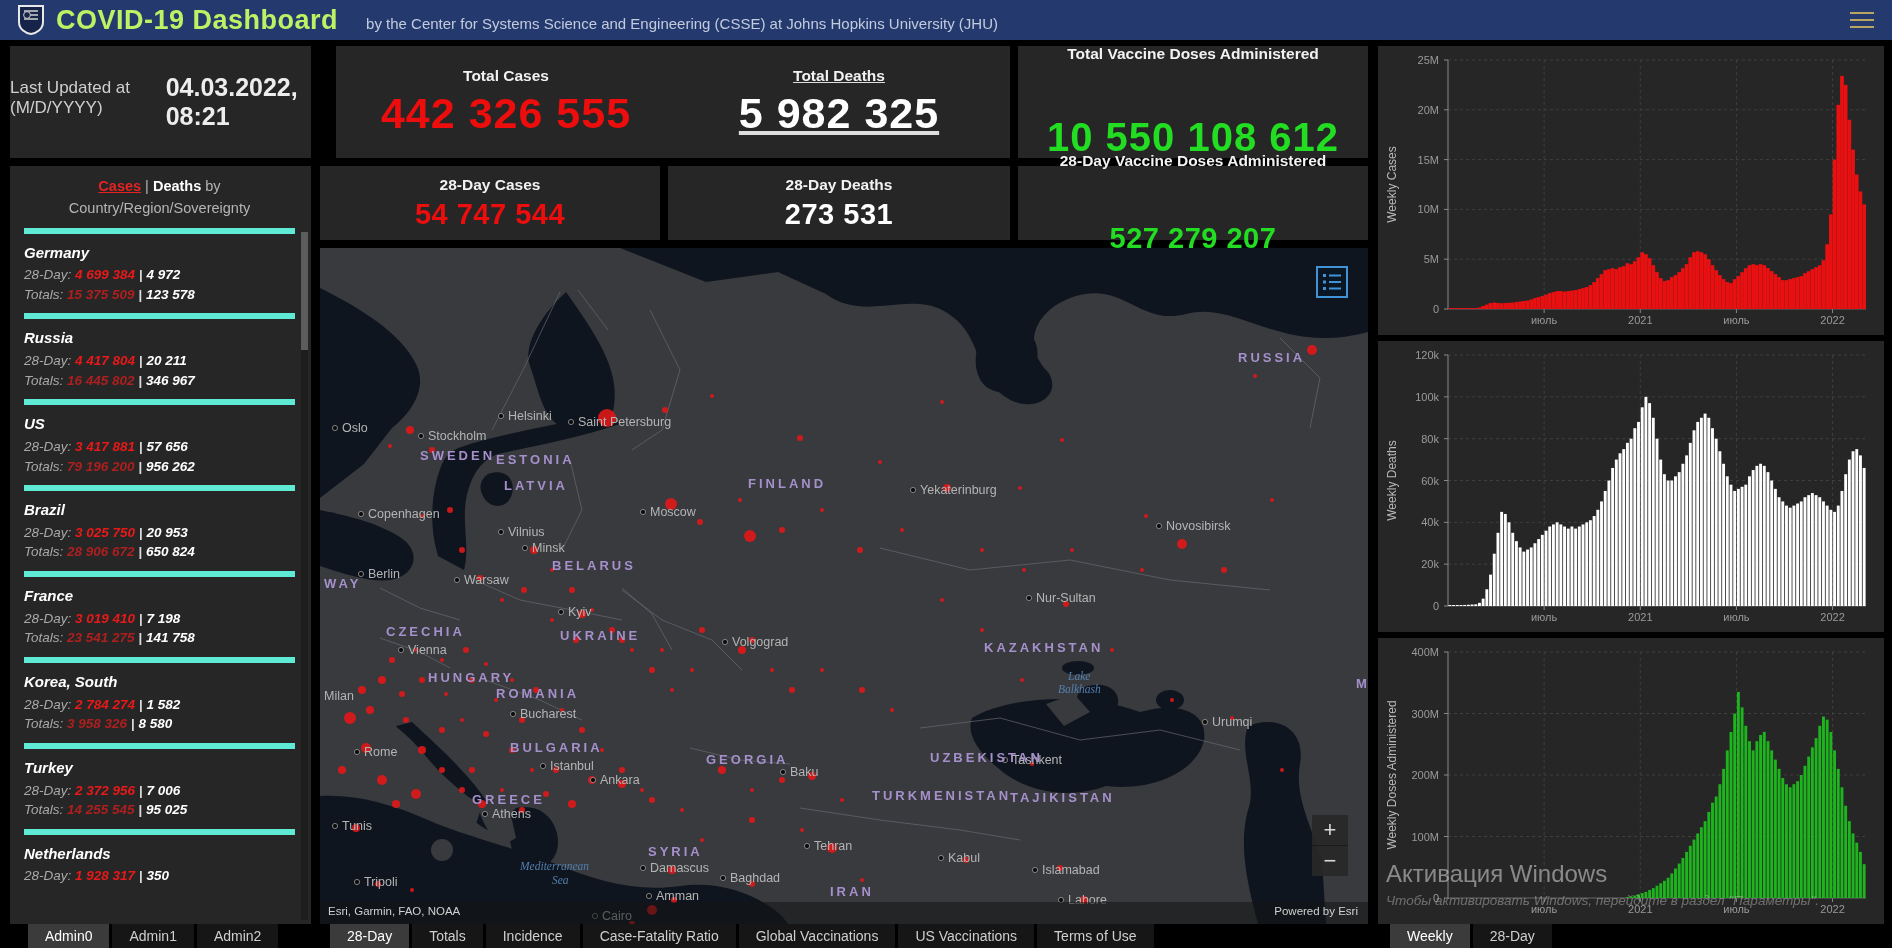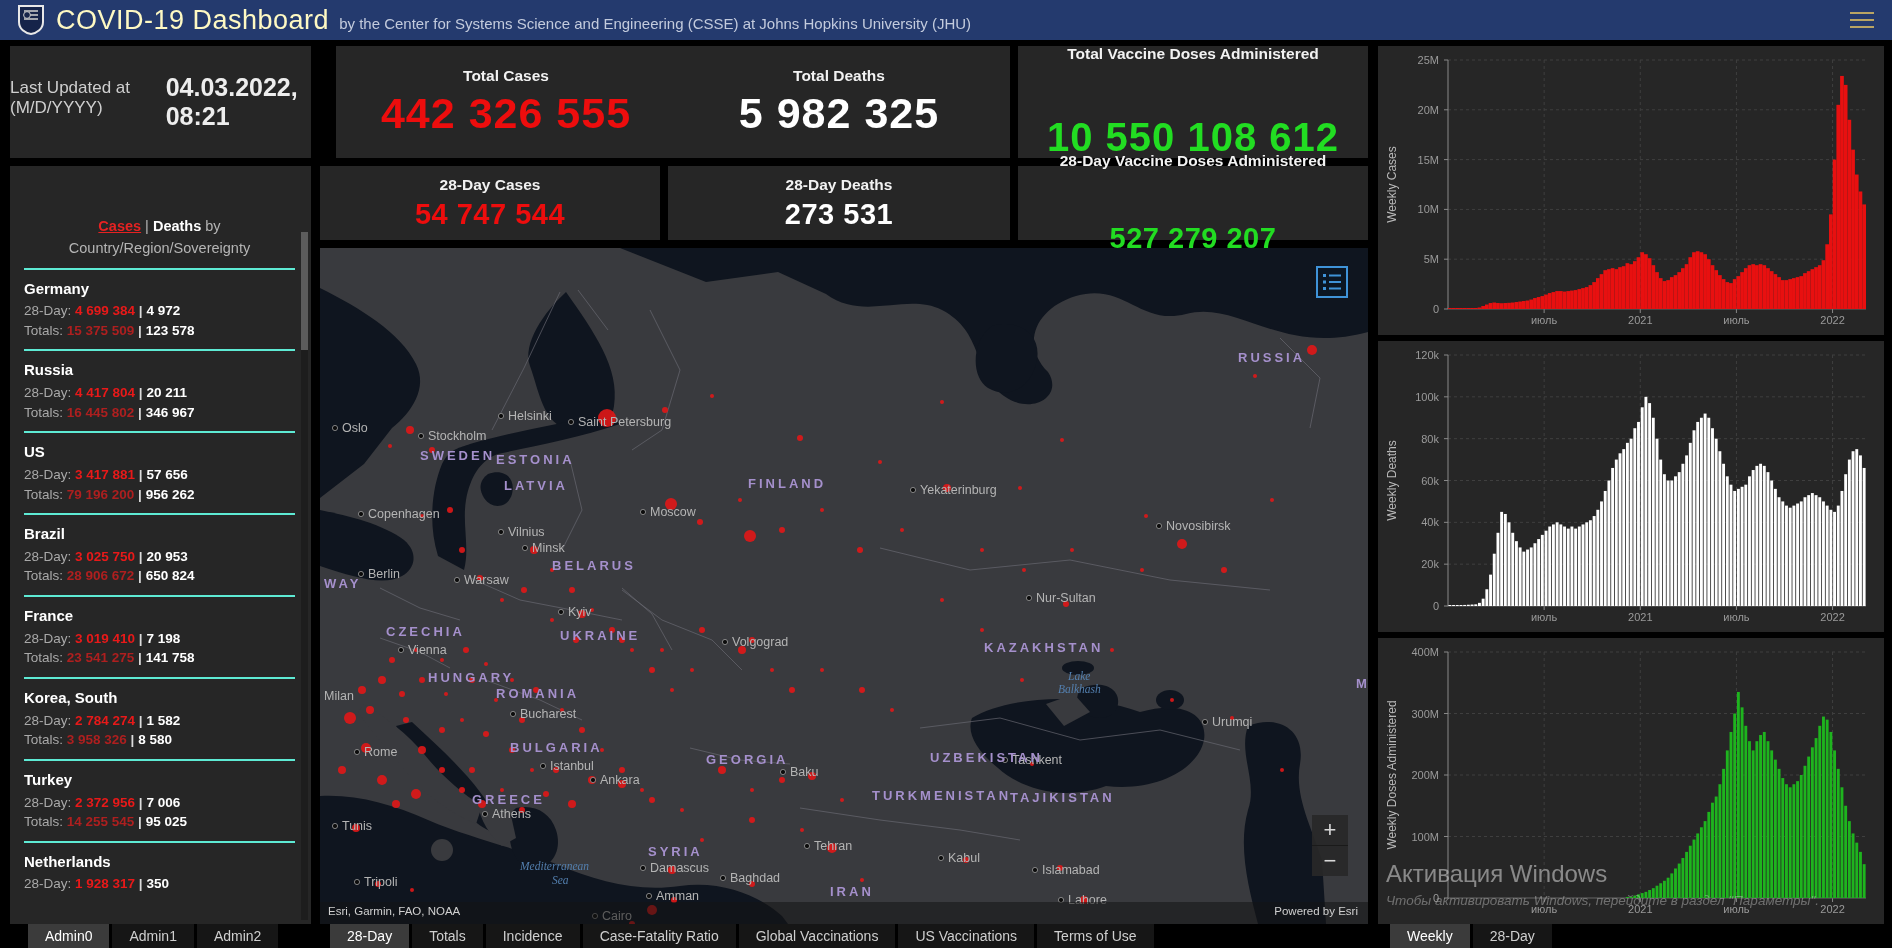--- a/index.html
+++ b/index.html
@@ -2,36 +2,36 @@
 <html><head>
 <meta charset="utf-8">
 <style>
   html,body{margin:0;padding:0;background:#000;}
   .page{position:relative;width:1892px;height:948px;background:#000;overflow:hidden;
         font-family:"Liberation Sans",sans-serif;color:#ddd;}
   
   .hdr{position:absolute;left:0;top:0;width:100%;height:40px;background:#243a6e;
        display:flex;align-items:center;box-sizing:border-box;padding:0 18px;}
   .hdr .logo{width:26px;height:30px;margin-right:12px;flex:0 0 auto;}
-  .hdr h1{font-size:27px;font-weight:400;color:#fef9c3;margin:0 10px 0 0;letter-spacing:.5px;white-space:nowrap;}
+  .hdr h1{font-size:27px;font-weight:700;color:#bef264;margin:0 28px 0 0;letter-spacing:.5px;white-space:nowrap;}
   .hdr .sub{font-size:15px;color:#c3cbdd;white-space:nowrap;margin-top:6px;}
   .hdr .burger{margin-left:auto;width:24px;cursor:pointer;}
   .hdr .burger div{height:2px;background:#b9a463;margin:5px 0;}
   
   .panel{position:absolute;background:#262626;box-sizing:border-box;}
   
   .p-updated{left:10px;top:46px;width:301px;height:112px;display:flex;flex-direction:row;
              align-items:center;justify-content:center;}
   .p-updated .lab{font-size:17px;color:#cfcfcf;margin-bottom:8px;}
   .p-updated .val{font-size:25px;font-weight:bold;color:#ededed;}
   .p-countries{left:10px;top:166px;width:301px;height:758px;padding:10px 16px 0 14px;overflow:hidden;}
-  .c-head{text-align:center;font-size:14.5px;color:#b5b5b5;line-height:1.5;margin-bottom:8px;margin-top:40px;}
+  .c-head{text-align:center;font-size:14.5px;color:#b5b5b5;line-height:1.5;margin-bottom:8px;}
   .c-head .cases{color:#e62222;font-weight:bold;text-decoration:underline;cursor:pointer;}
   .c-head .deaths{color:#fff;font-weight:bold;}
-  .crow{border-top:2px solid #5eead4;padding:8px 0 9px 0;font-size:13.5px;line-height:1.45;cursor:pointer;}
+  .crow{border-top:6px solid #5eead4;padding:8px 0 9px 0;font-size:13.5px;line-height:1.45;cursor:pointer;font-style:italic;}
   .crow .nm{font-size:15px;font-weight:bold;color:#fff;margin-bottom:2px;}
   .crow .lb{color:#a9a9a9;}
   .crow .cs{color:#e81919;font-weight:bold;}
   .crow .cs2{color:#ae1f1f;font-weight:bold;}
   .crow .dt{color:#fff;font-weight:bold;}
   .crow .sep{color:#dcdcdc;font-weight:bold;}
   .sb{position:absolute;right:3px;top:66px;bottom:4px;width:7px;background:#1d1d1d;}
   .sb .thumb{width:100%;height:118px;background:#5c5c5c;cursor:pointer;}
   
   .statbox{display:flex;flex-direction:column;align-items:center;justify-content:center;}
@@ -142,21 +142,21 @@
       </div>
     <div class="sb">
         <div class="thumb"></div>
       </div>
   </div>
 
   <div class="panel statbox row1" style="left:336px;top:46px;width:340px;height:112px;">
     <div class="lab">Total Cases</div>
     <div class="num num-red">442 326 555</div>
   </div>
-  <div class="panel statbox row1" style="left:668px;top:46px;width:342px;height:112px;">
+  <div class="panel statbox row1" style="left:668px;top:46px;width:342px;height:112px;text-decoration:underline;">
     <div class="lab">Total Deaths</div>
     <div class="num num-wht">5 982 325</div>
   </div>
   <div class="panel statbox row1" style="left:1018px;top:46px;width:350px;height:112px;">
     <div class="lab">Total Vaccine Doses Administered</div>
     <div class="num num-grn" style="font-size:40px">10 550 108 612</div>
   </div>
 
   <div class="panel statbox row2" style="left:320px;top:166px;width:340px;height:74px;align-items:center;">
     <div class="lab">28-Day Cases</div>

